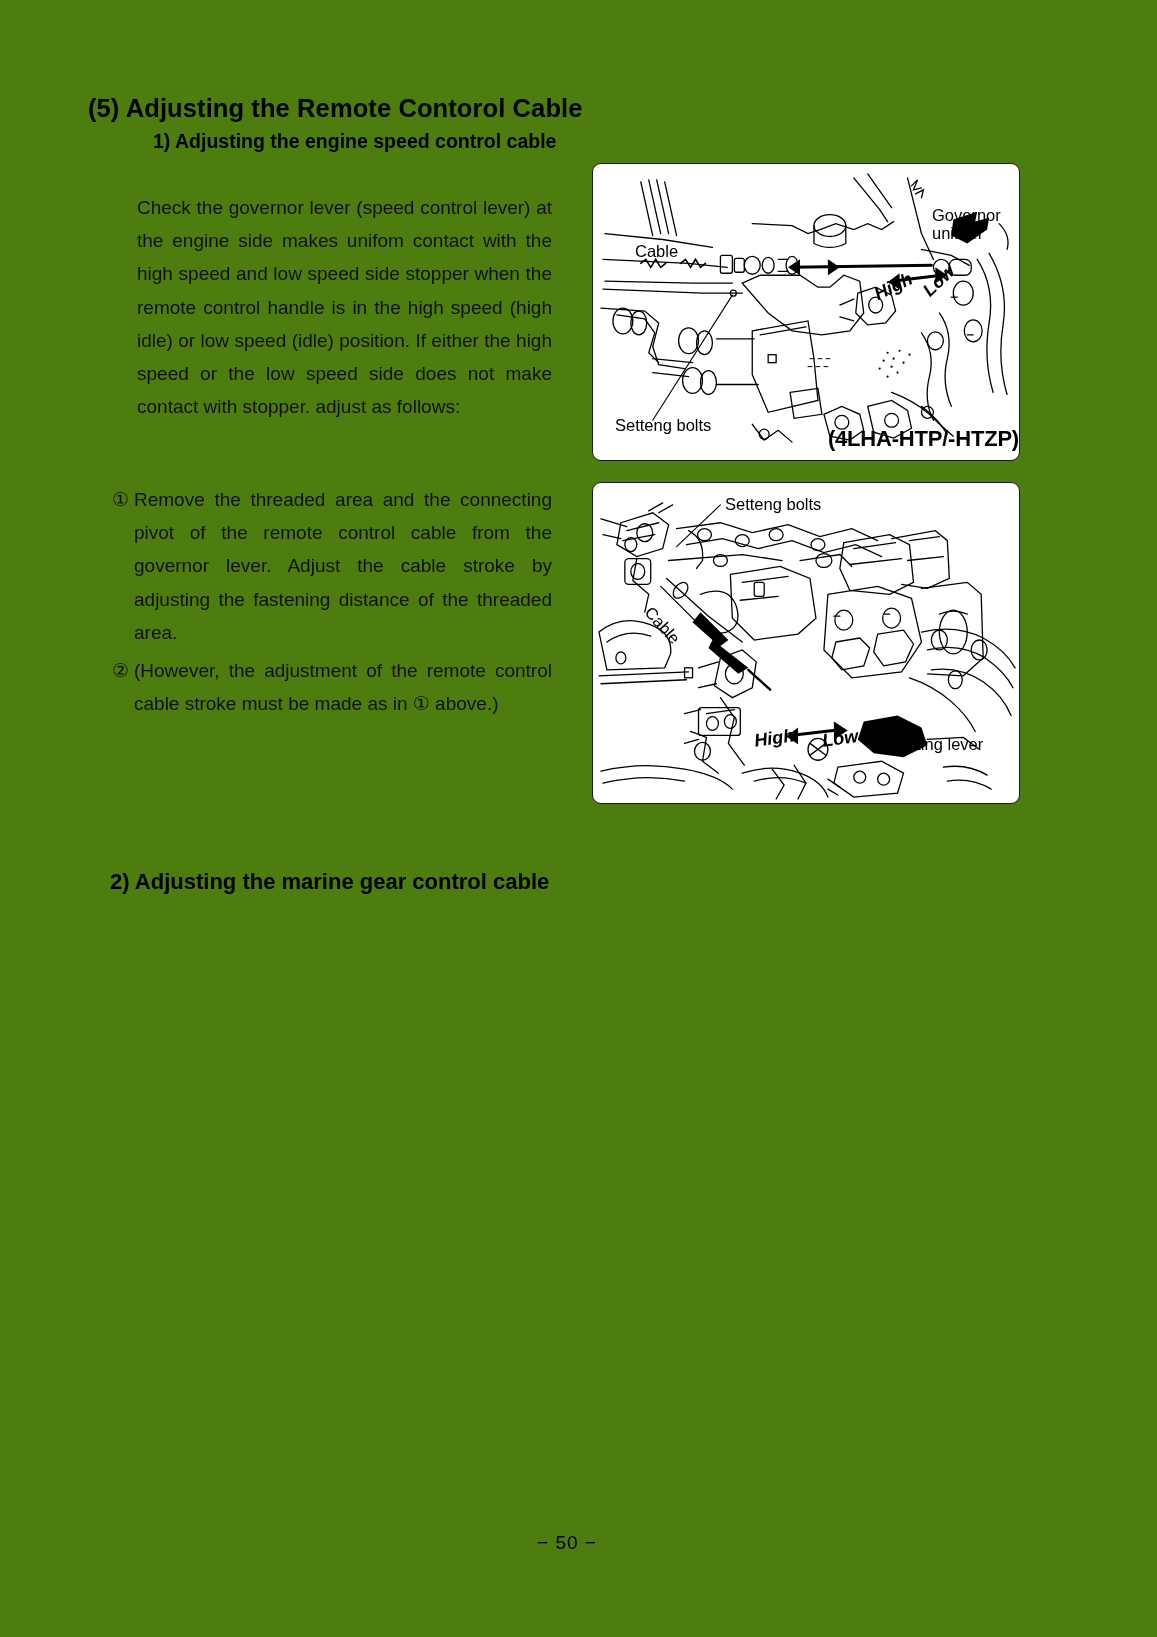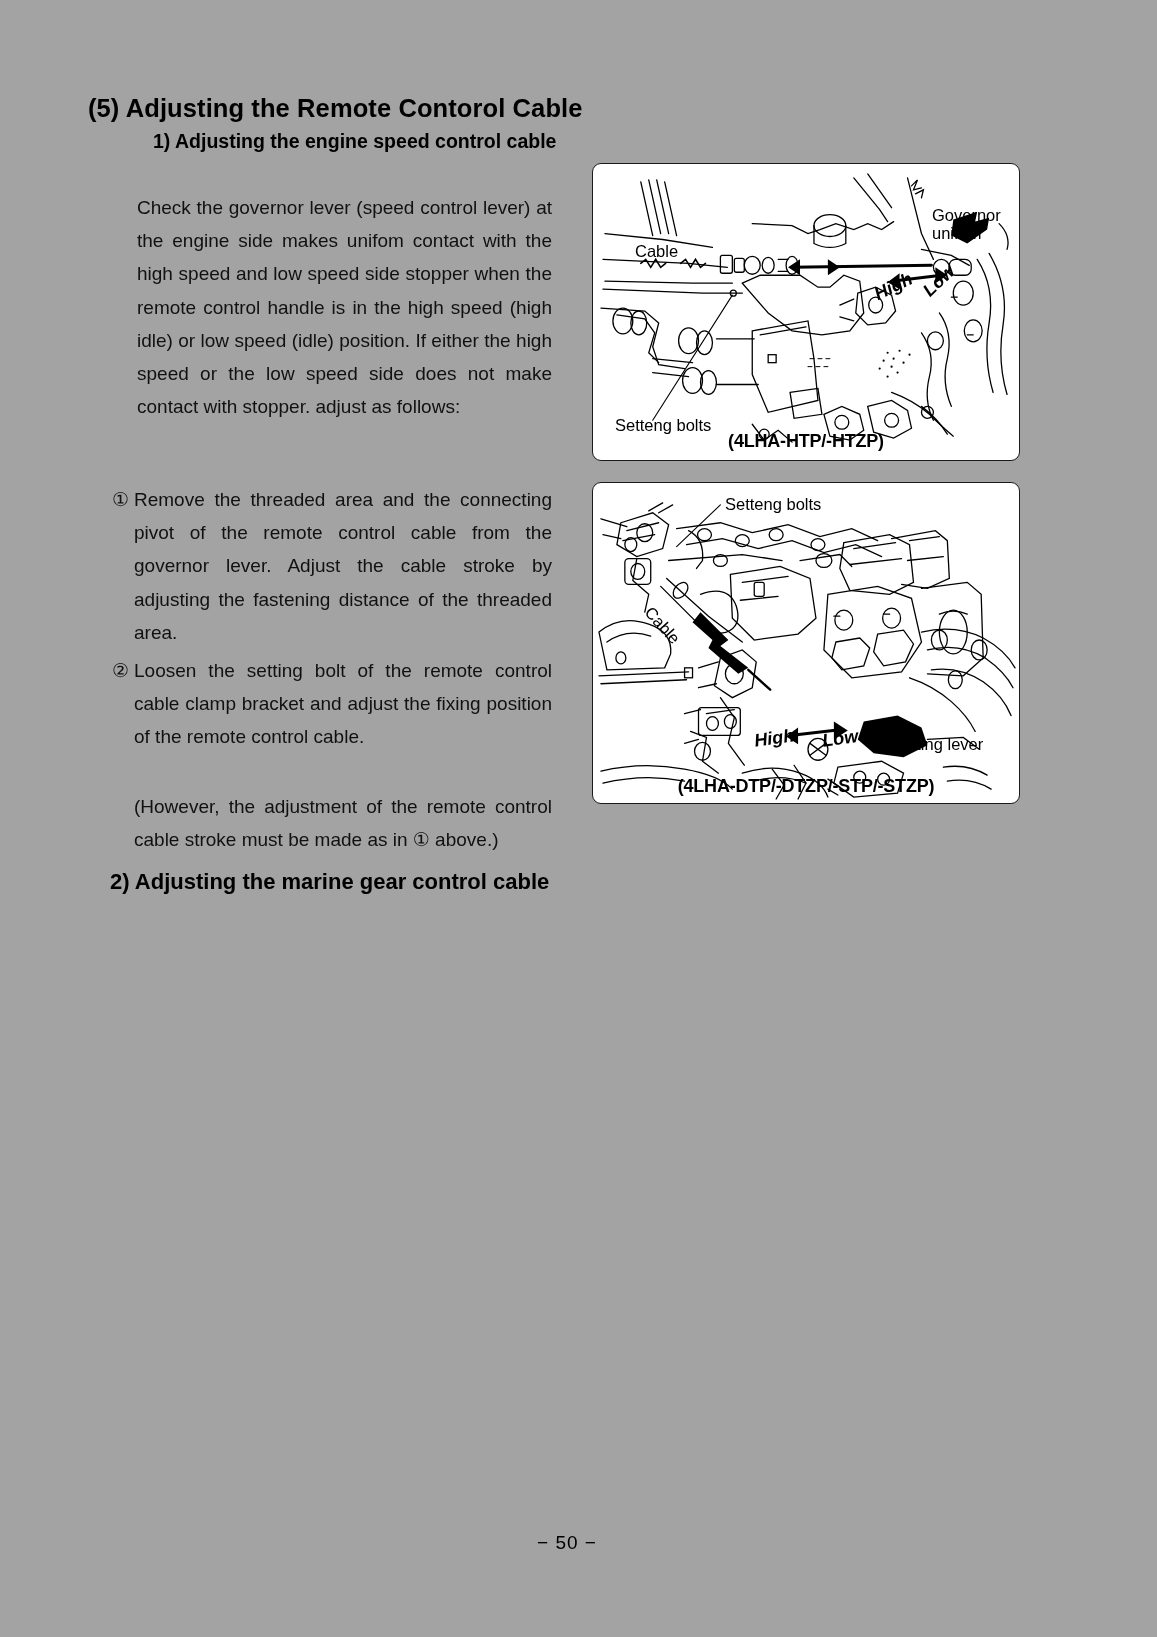--- a/index.html
+++ b/index.html
@@ -8,21 +8,21 @@
     background: #ffffff;
   }
   body {
     font-family: "Liberation Sans", sans-serif;
     color: #000000;
   }
   #page {
     position: relative;
     width: 1157px;
     height: 1637px;
-    background: #a3a3a3;
+    background: #4d7c0f;
     overflow: hidden;
   }
 
   
   .h-main {
     position: absolute;
     left: 88px;
     top: 94px;
     font-size: 25.5px;
     font-weight: bold;
@@ -89,22 +89,22 @@
     overflow: hidden;
   }
   #fig1 { left: 592px; top: 163px; width: 428px; height: 298px; }
   #fig2 { left: 592px; top: 482px; width: 428px; height: 322px; }
 
   .figsvg { position: absolute; left: 0; top: 0; width: 100%; height: 100%; }
 
   .figcap {
     position: absolute;
     width: 100%;
-    text-align: center;
-    font-size: 18px;
+    text-align: right;
+    font-size: 22px;
     font-weight: bold;
     letter-spacing: -0.2px;
   }
   #fig1 .figcap { bottom: 8px; }
   #fig2 .figcap { bottom: 6px; }
 
   .flabel {
     position: absolute;
     font-size: 16.5px;
     white-space: nowrap;
@@ -145,21 +145,20 @@
   <div class="para" id="item1-para">
     <div class="numitem just">
       <span class="marker">①</span>
       <span>Remove the threaded area and the connecting pivot of the remote control cable from the governor lever.    Adjust the cable stroke by adjusting the fastening distance of the threaded area.</span>
     </div>
   </div>
 
   <div class="para" id="item2-para">
     <div class="numitem">
       <span class="marker">②</span>
-      <div class="just">Loosen the setting bolt of the remote control cable clamp bracket and adjust the fixing position of the remote control cable.</div>
       <div class="just">(However, the adjustment of the remote control cable stroke must be made as in ① above.)</div>
     </div>
   </div>
 
   <div class="h-sub2">2) Adjusting the marine gear control cable</div>
 
   <div class="figbox" id="fig1">
     <svg class="figsvg" viewBox="0 0 428 298" preserveAspectRatio="none">
       <g stroke="#000" fill="none" stroke-width="1.3" stroke-linecap="round">
 
@@ -380,18 +379,17 @@
         <path d="M356 300 Q380 296 400 308"></path>
       </g>
     </svg>
 
     <span class="flabel" style="left:132px; top:12px;">Setteng bolts</span>
     <span class="flabel" style="left:62px; top:120px; transform:rotate(48deg); transform-origin:left top;">Cable</span>
     <span class="flabel" style="left:282px; top:252px;">Adjusting lever</span>
     <span class="flabel-b" style="left:160px; top:248px; transform:rotate(-8deg); transform-origin:left top;">High</span>
     <span class="flabel-b" style="left:228px; top:248px; transform:rotate(-8deg); transform-origin:left top;">Low</span>
 
-    <div class="figcap">(4LHA-DTP/-DTZP/-STP/-STZP)</div>
   </div>
 
   <div id="pagenum">− 50 −</div>
 
 </div>
 
 </body></html>

